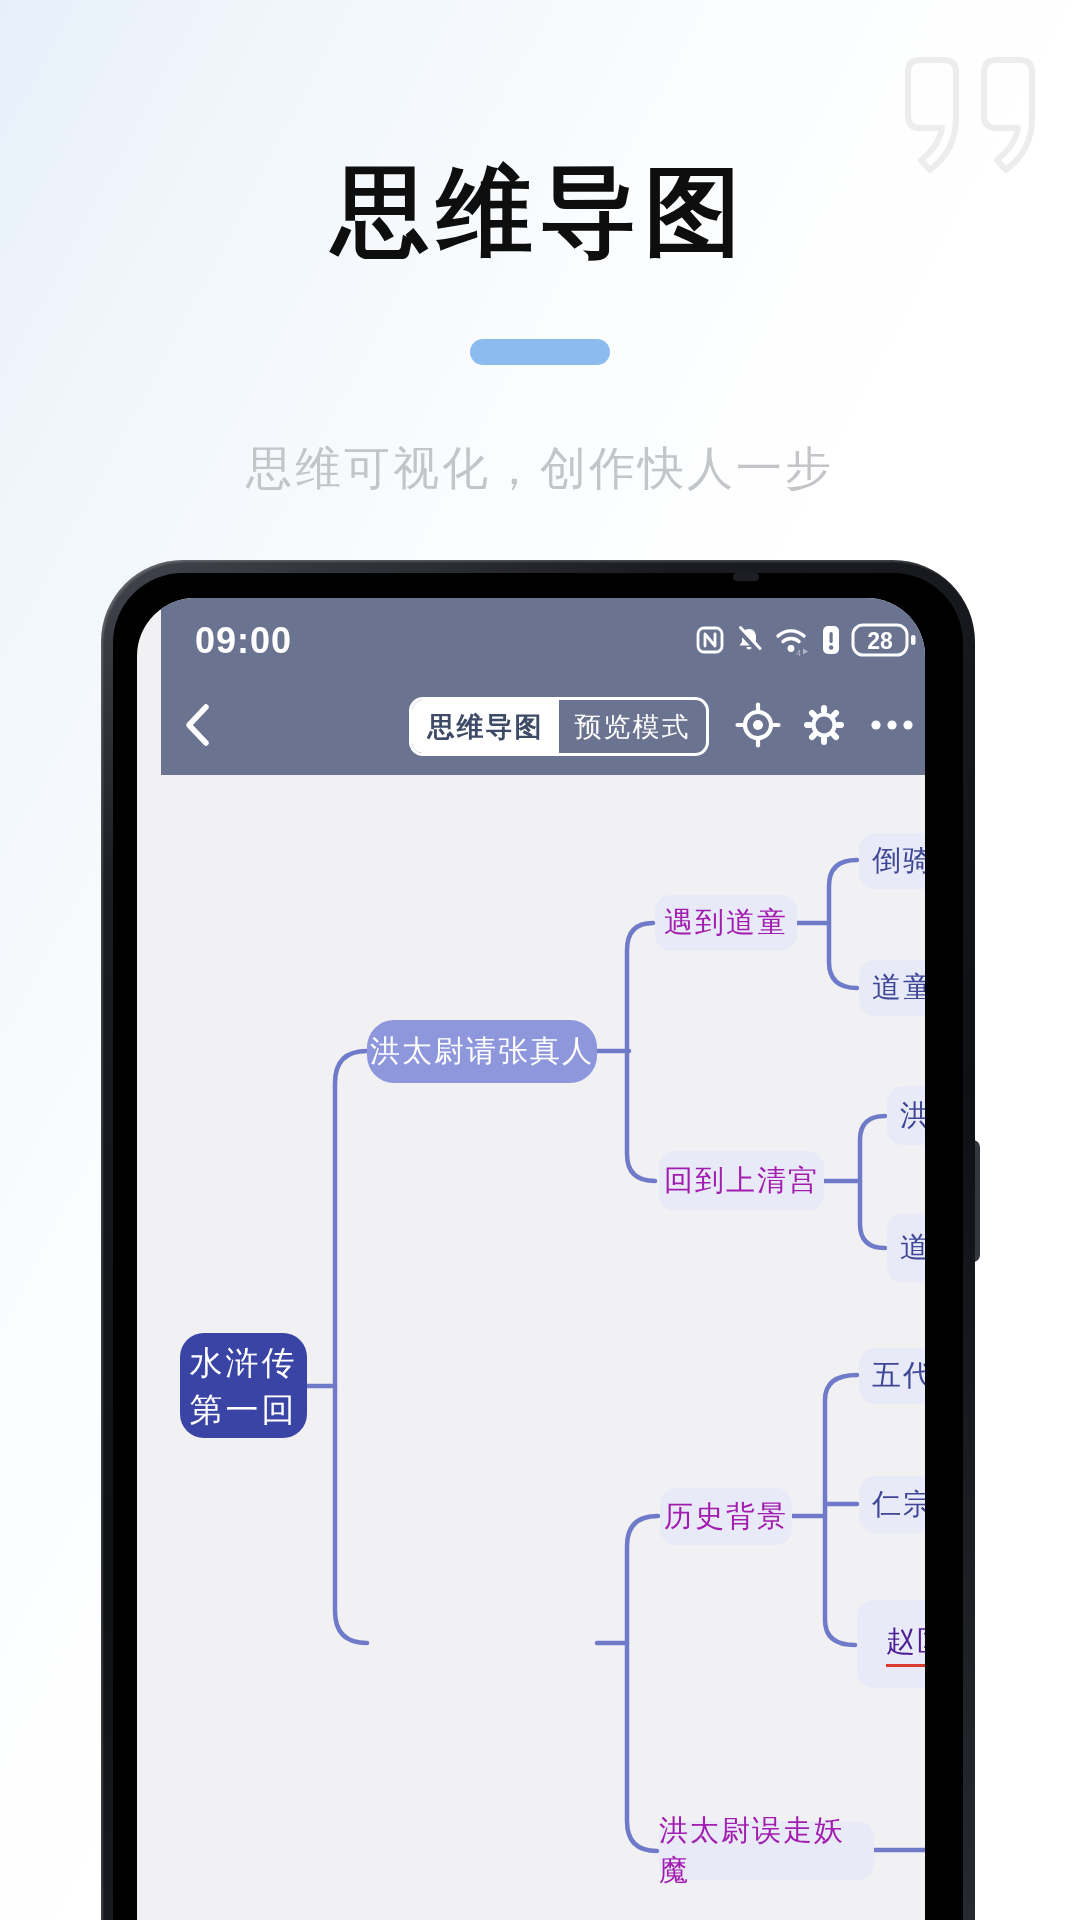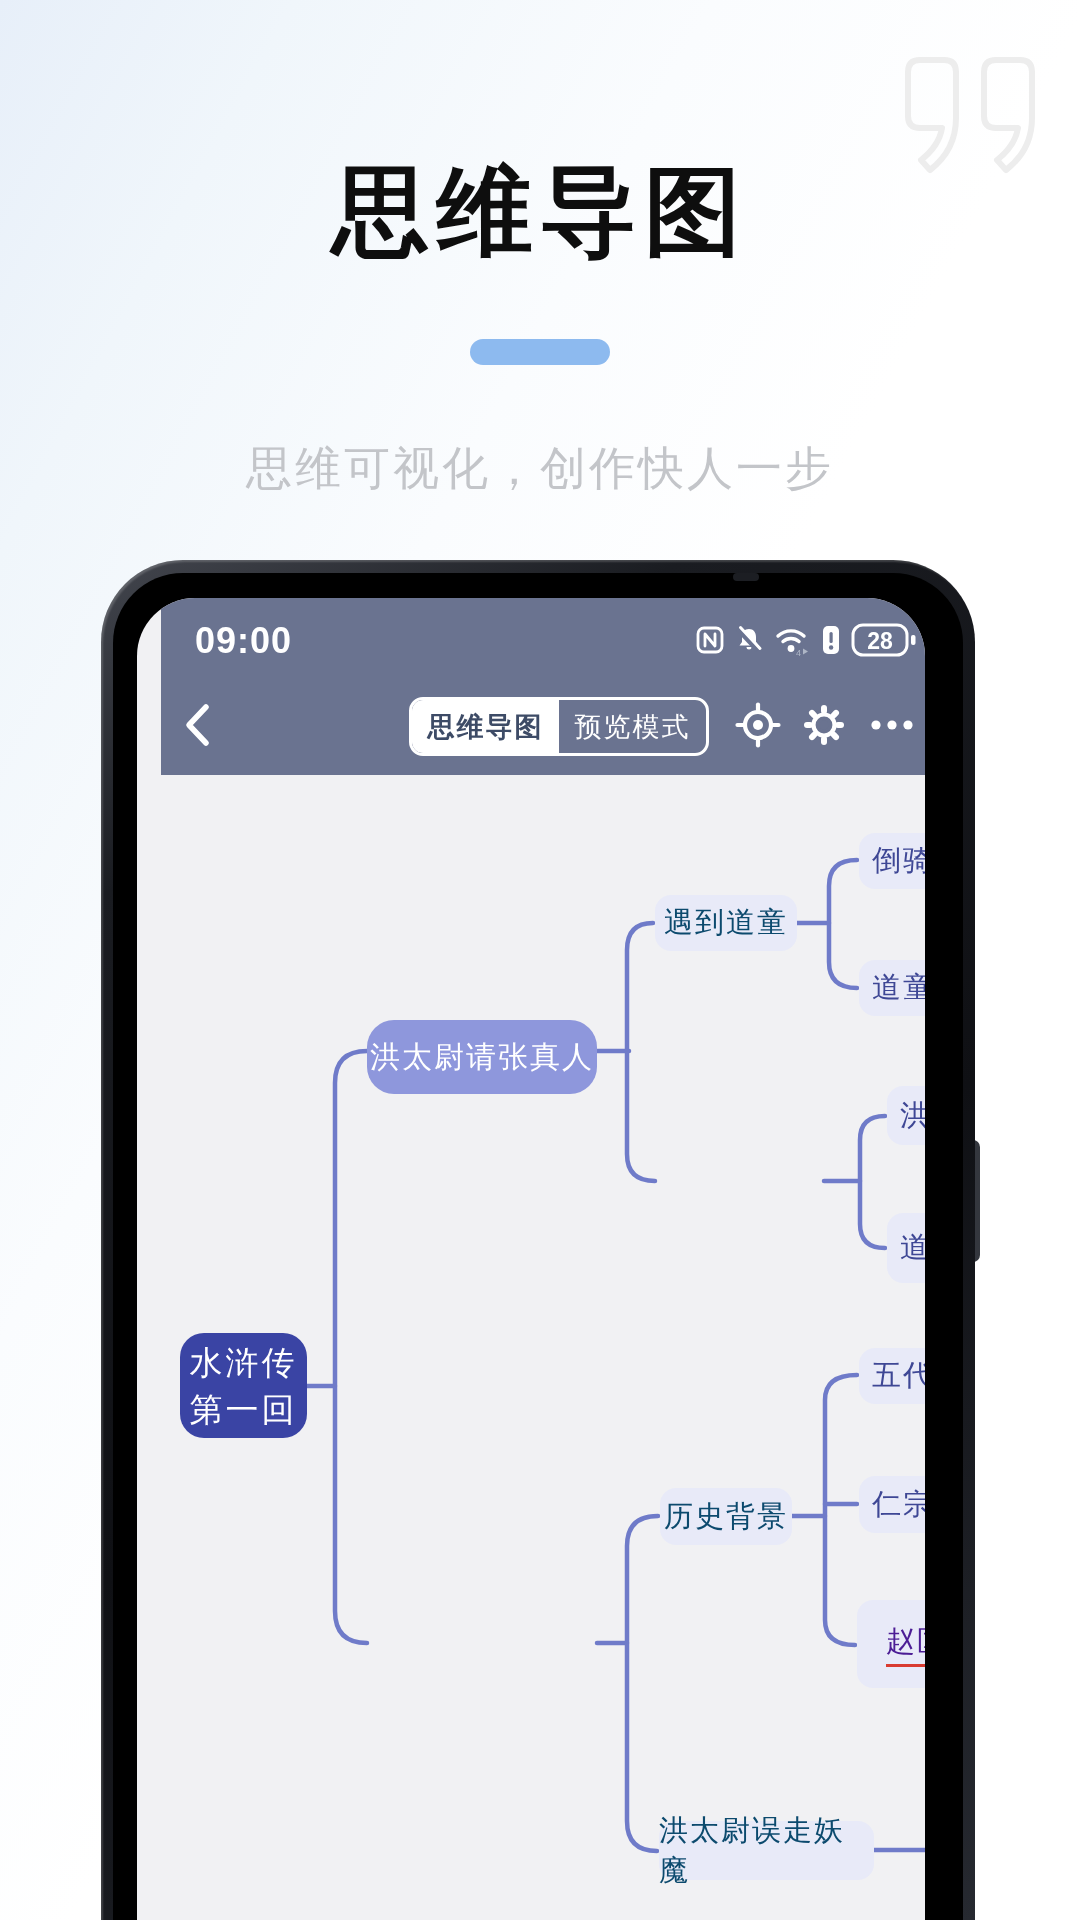--- a/index.html
+++ b/index.html
@@ -48,24 +48,24 @@
   .nav-icon.more{left:708px;top:120px;width:46px;height:14px;}
 
   
   .map-svg{position:absolute;left:0;top:0;z-index:1;}
   .node{position:absolute;z-index:2;display:flex;align-items:center;justify-content:center;
     letter-spacing:2px;}
   .node.root{left:43px;top:735px;width:127px;height:105px;background:#3A44A4;
     border-radius:24px;color:#FFFFFF;font-size:33px;line-height:47px;
     white-space:pre-line;text-align:center;letter-spacing:3px;}
   .node.branch{background:#8E97DC;border-radius:27px;color:#FFFFFF;font-size:30px;}
-  .node.child{background:#E8EAF8;border-radius:16px;color:#0c4a6e;font-size:29px;}
+  .node.child{background:#E8EAF8;border-radius:16px;color:#a21caf;font-size:29px;}
   .node.leaf{background:#E8EAF8;border-radius:16px;color:#3E4795;font-size:29px;
     justify-content:flex-start;padding-left:13px;box-sizing:border-box;}
-  .b1{left:230px;top:422px;width:230px;height:74px;}
+  .b1{left:230px;top:422px;width:230px;height:63px;}
   .b2{left:230px;top:1013px;width:230px;height:65px;}
   .c1{left:518px;top:297px;width:142px;height:56px;}
   .c2{left:522px;top:553px;width:165px;height:60px;}
   .c3{left:523px;top:890px;width:132px;height:57px;}
   .c4{left:522px;top:1223px;width:215px;height:59px;}
   .l1{left:722px;top:235px;width:120px;height:56px;}
   .l2{left:722px;top:362px;width:120px;height:56px;text-align:center;}
   .l3{left:750px;top:488px;width:100px;height:59px;}
   .l4{left:750px;top:615px;width:100px;height:70px;}
   .l5{left:722px;top:750px;width:120px;height:56px;}
@@ -113,20 +113,21 @@
           <path d="M720 777 Q688 777 688 802 L688 1022 Q688 1047 718 1047"></path>
           <path d="M688 906 L720 906"></path>
           <path d="M737 1252 L792 1252"></path>
         </g>
       </svg>
 
       <div class="node root">水浒传
 第一回</div>
       <div class="node branch b1">洪太尉请张真人</div>
       <div class="node child c1">遇到道童</div>
+      <div class="node child c2">回到上清宫</div>
       <div class="node child c3">历史背景</div>
       <div class="node child c4">洪太尉误走妖魔</div>
       <div class="node leaf l1">倒骑</div>
       <div class="node leaf l2">道童</div>
       <div class="node leaf l3">洪</div>
       <div class="node leaf l4">道</div>
       <div class="node leaf l5">五代</div>
       <div class="node leaf l6">仁宗</div>
       <div class="node leaf l7">
         <span>赵匡</span>

